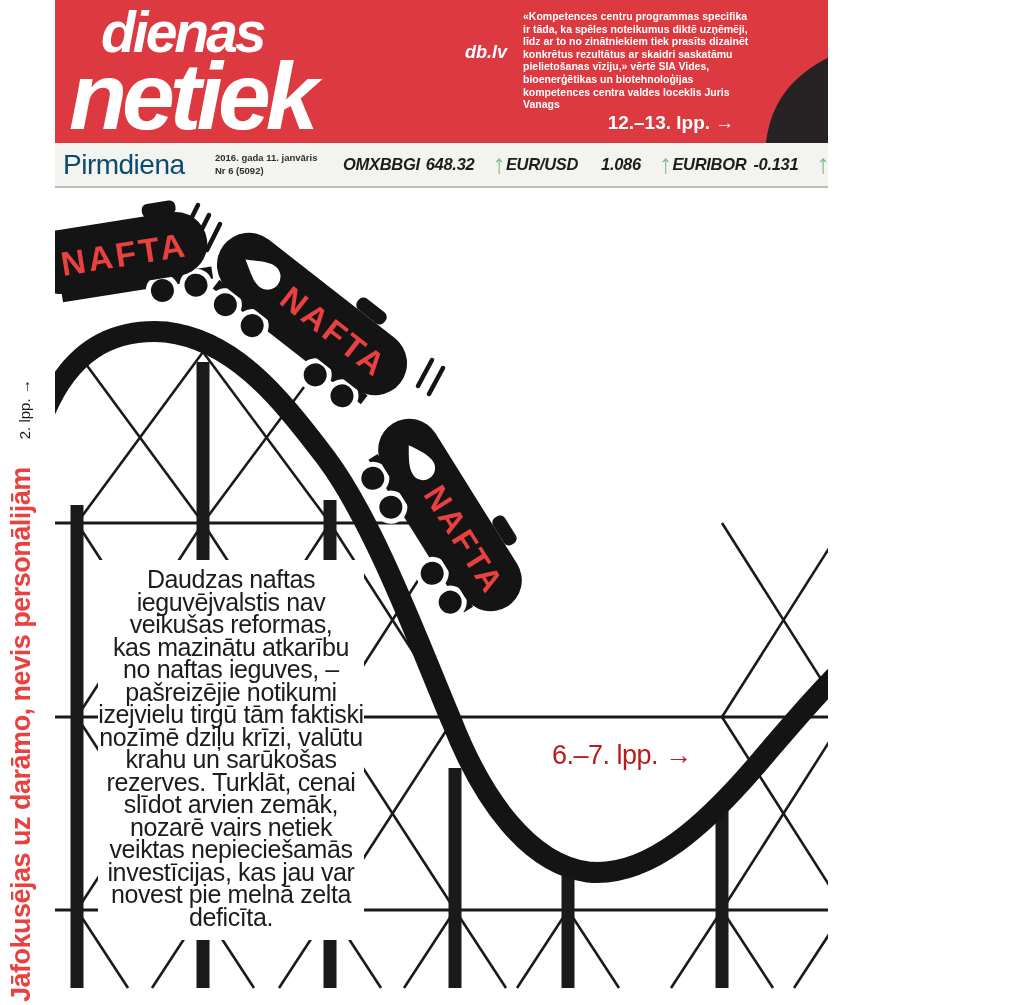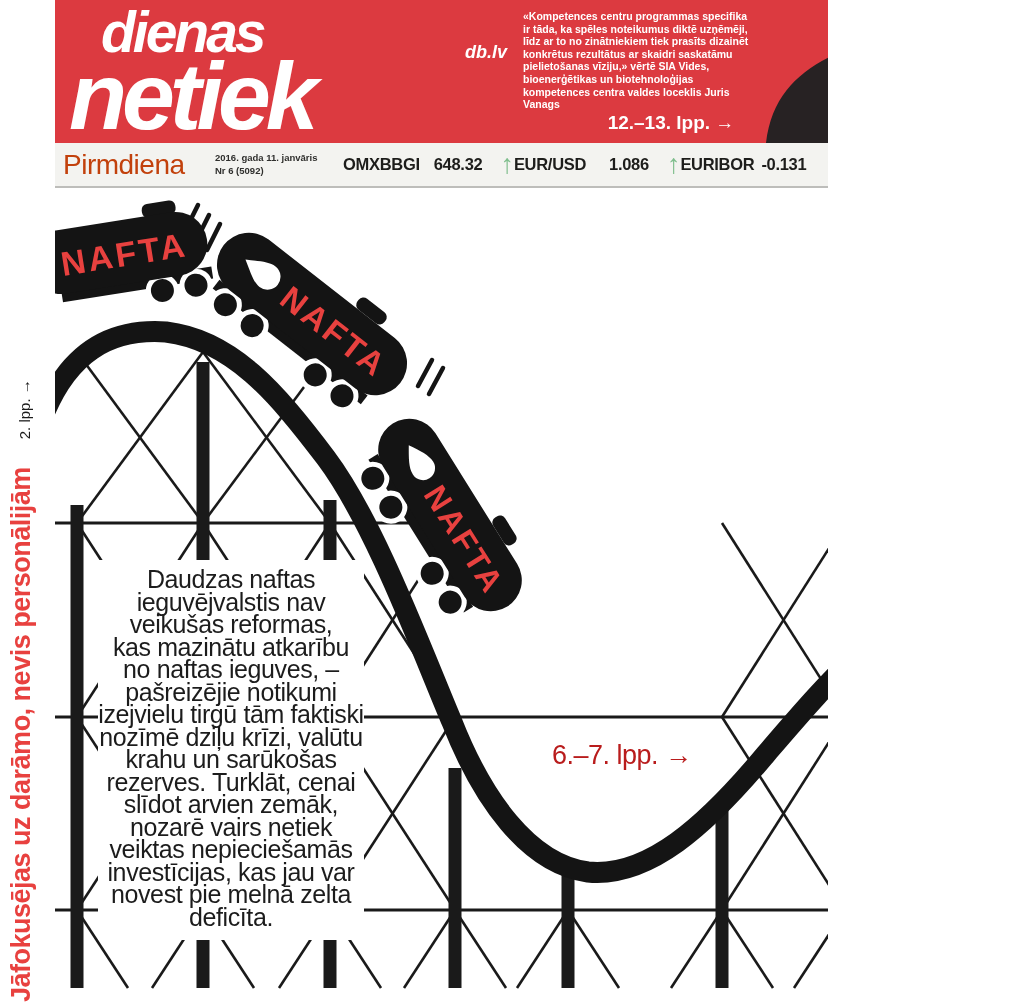--- a/index.html
+++ b/index.html
@@ -14,24 +14,24 @@
   .dblv{position:absolute;left:410px;top:42px;color:#fff;font-size:18px;font-weight:bold;font-style:italic;}
   .quote{position:absolute;left:468px;top:10px;width:226px;color:#fff;font-size:10.5px;
          font-weight:bold;line-height:1.2;}
   .quote-ref{position:absolute;left:540px;top:112px;width:152px;text-align:center;color:#fff;
              font-size:19px;font-weight:bold;}
   .portrait{position:absolute;right:0;top:0;width:272px;height:143px;}
 
   
   .infobar{position:absolute;left:55px;top:143px;width:969px;height:45px;background:#f3f3f0;
            border-bottom:2px solid #bdbdba;display:flex;align-items:center;box-sizing:border-box;}
-  .day{font-size:28px;color:#c2410c;margin-left:8px;width:152px;letter-spacing:-0.5px;}
+  .day{font-size:28px;color:#0c4a6e;margin-left:8px;width:152px;letter-spacing:-0.5px;}
   .dateblock{font-size:9.5px;font-weight:bold;color:#2f2f2d;line-height:1.3;width:128px;}
   .tickers{display:flex;flex:1;align-items:center;justify-content:space-between;padding-right:10px;}
-  .tkr-group{display:flex;align-items:center;}
+  .tkr-group{display:flex;align-items:center;font-style:italic;}
   .tkr{font-size:16.5px;font-weight:bold;color:#1d1d1b;letter-spacing:-0.3px;}
   .up{color:#7fbe8d;font-size:27px;font-weight:400;margin-left:18px;line-height:1;}
 
   
   .vert-rail{position:absolute;left:0;top:0;width:55px;height:1005px;z-index:5;}
   .vert-inner{position:absolute;left:6px;top:1002px;width:840px;transform:rotate(-90deg);
               transform-origin:0 0;display:flex;align-items:baseline;white-space:nowrap;}
   .vert-teaser{font-size:27px;font-weight:bold;color:#e8413f;letter-spacing:-0.5px;}
   .vert-ref{font-size:15px;color:#1c1c1c;margin-left:28px;}
 
@@ -87,21 +87,21 @@
 
   <div class="infobar">
     <div class="day">Pirmdiena</div>
     <div class="dateblock">
       <div>2016. gada 11. janvāris</div>
       <div>Nr 6 (5092)</div>
     </div>
     <div class="tickers">
       <div class="tkr-group">
         <span class="tkr">OMXBBGI</span>
-        <span class="tkr" style="margin-left:14px">648.32</span>
+        <span class="tkr" style="margin-left:6px">648.32</span>
         <span class="up">↑</span>
       </div>
       <div class="tkr-group">
         <span class="tkr">EUR/USD</span>
         <span class="tkr" style="margin-left:23px">1.086</span>
         <span class="up">↑</span>
       </div>
       <div class="tkr-group">
         <span class="tkr">EURIBOR</span>
         <span class="tkr" style="margin-left:7px">-0.131</span>

